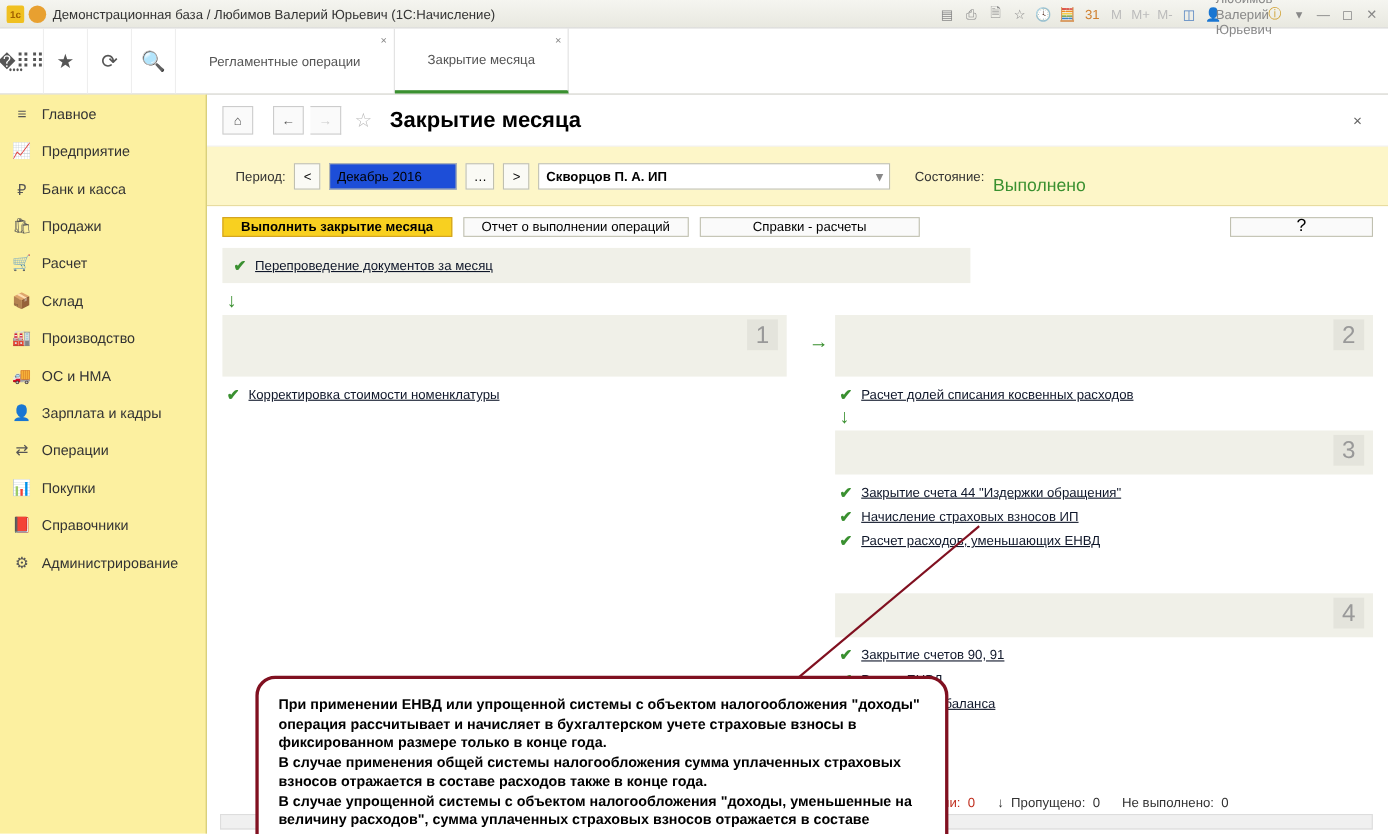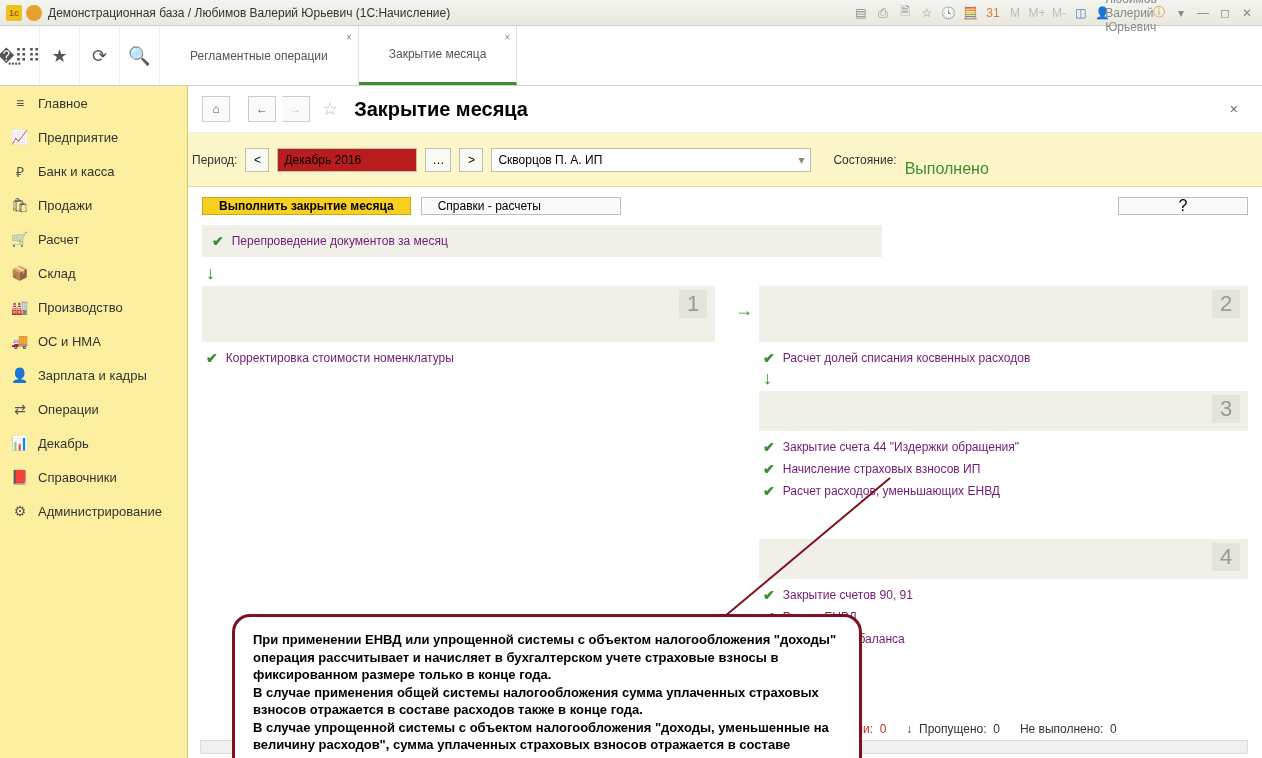--- a/index.html
+++ b/index.html
@@ -30,39 +30,39 @@
 
   
   .content { flex:1; background:#fff; overflow:auto; position:relative; }
   .content-header { display:flex; align-items:center; padding:10px 14px; gap:6px; border-bottom:1px solid #eee;}
   .nav-btn { width:28px; height:26px; border:1px solid #ccc; background:#fafafa; display:flex;align-items:center;justify-content:center; color:#555;}
   .page-title { font-size:20px; font-weight:bold; margin-left:10px; }
   .star-icon { font-size:18px; color:#bbb; margin-left:6px; }
   .close-page { margin-left:auto; font-size:14px; color:#666; padding-right:10px; }
 
   
-  .filter-bar { background:#fdf6c8; padding:8px 4px; display:flex; align-items:center; gap:8px; border-bottom:1px solid #e8dca0;}
+  .filter-bar { background:#fdf6c8; padding:8px 26px; display:flex; align-items:center; gap:8px; border-bottom:1px solid #e8dca0;}
   .filter-bar label { color:#333; }
   .small-btn { height:24px; min-width:24px; border:1px solid #c0c0b0; background:#fafaf5; display:flex;align-items:center;justify-content:center; padding:0 6px;}
-  .period-input { height:24px; width:140px; border:1px solid #c0c0b0; padding:0 6px; background:#b91c1c; display:flex;align-items:center;}
-  .org-select { height:24px; flex:0 0 320px; border:1px solid #c0c0b0; background:#fff; display:flex; align-items:center; padding:0 6px; justify-content:space-between;}
+  .period-input { height:24px; width:116px; border:1px solid #c0c0b0; padding:0 6px; background:#1d4ed8; display:flex;align-items:center;}
+  .org-select { height:24px; flex:0 0 320px; border:1px solid #c0c0b0; background:#fff; display:flex; align-items:center; padding:0 6px; justify-content:space-between;font-weight:bold;}
   .status-label { color:#333; margin-left:14px; }
   .status-value { color:#3a9030; font-weight:normal; font-size:16px;margin-top:19px; }
 
   
   .actions-row { padding:10px 14px; display:flex; gap:10px; align-items:center;}
   .btn { height:18px; border:1px solid #c0c0b0; background:#fafafa; display:flex;align-items:center; padding:0 16px; font-size:12px; }
   .btn.primary { background:#f8d020; border-color:#d0a020; font-weight:bold; }
   .btn.help { width:130px; justify-content:center; margin-left:auto; font-size:16px;}
 
   
   .ops { padding: 0 14px 14px 14px; }
   .op-row { background:#f0f0e8; padding:8px 10px; margin-bottom:6px; display:flex; align-items:center; gap:8px;}
   .check { color:#3a9030; font-weight:bold; font-size:14px;}
-  .op-link { color:#701a75; }
+  .op-link { color:#0f172a; text-decoration:underline; }
   .arrow-down { color:#3a9030; font-size:18px; font-weight:bold; margin:2px 0 2px 4px; }
   .arrow-right { color:#3a9030; font-size:18px; font-weight:bold; }
   .columns { display:flex; gap:20px; }
   .col { flex:1; position:relative; }
   .step-box { background:#f0f0e8; padding:8px 10px 12px 10px; position:relative; margin-bottom:8px;}
   .step-num { position:absolute; top:4px; right:8px; font-size:22px; color:#999; background:#e4e4dc; width:28px; height:28px; display:flex;align-items:center;justify-content:center;}
   .step-item { display:flex; align-items:center; gap:8px; margin-top:6px; padding-left:4px;}
 
   
   .callout { position:absolute; left:44px; top:528px; width:630px; background:#fff; border:3px solid #801020; border-radius:18px; padding:14px 18px; font-size:13px; line-height:1.35; font-weight:bold; z-index:10;}
@@ -157,21 +157,21 @@
     <div class="sidebar-item">
         <span class="sidebar-icon">👤</span>
         <span>Зарплата и кадры</span>
       </div>
     <div class="sidebar-item">
         <span class="sidebar-icon">⇄</span>
         <span>Операции</span>
       </div>
     <div class="sidebar-item">
         <span class="sidebar-icon">📊</span>
-        <span>Декабрь</span>
+        <span>Покупки</span>
       </div>
     <div class="sidebar-item">
         <span class="sidebar-icon">📕</span>
         <span>Справочники</span>
       </div>
     <div class="sidebar-item">
         <span class="sidebar-icon">⚙</span>
         <span>Администрирование</span>
       </div>
   </div>
@@ -200,21 +200,24 @@
         <span style="color:#888">▾</span>
       </div>
       <span class="status-label">Состояние:</span>
       <span class="status-value">Выполнено</span>
     </div>
 
     <div class="actions-row">
       <div class="btn primary">
           <span>Выполнить закрытие месяца</span>
         </div>
-      <div class="btn" style="width:200px;justify-content:flex-start">
+      <div class="btn">
+          <span>Отчет о выполнении операций</span>
+        </div>
+      <div class="btn" style="width:200px;justify-content:center">
           <span>Справки - расчеты</span>
         </div>
       <div class="btn help">
           <span>?</span>
         </div>
     </div>
 
     <div class="ops">
       <div class="op-row" style="width:680px">
         <span class="check">✔</span>

